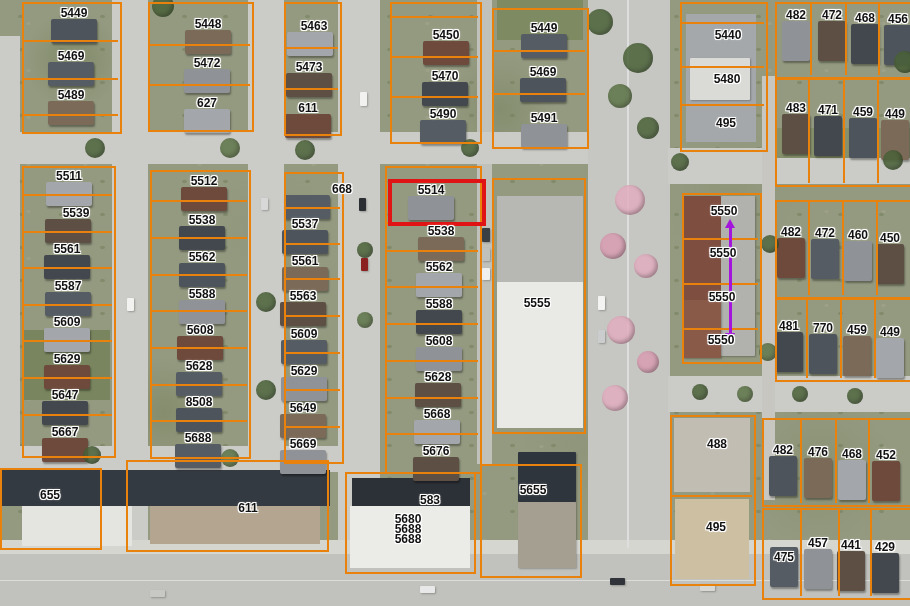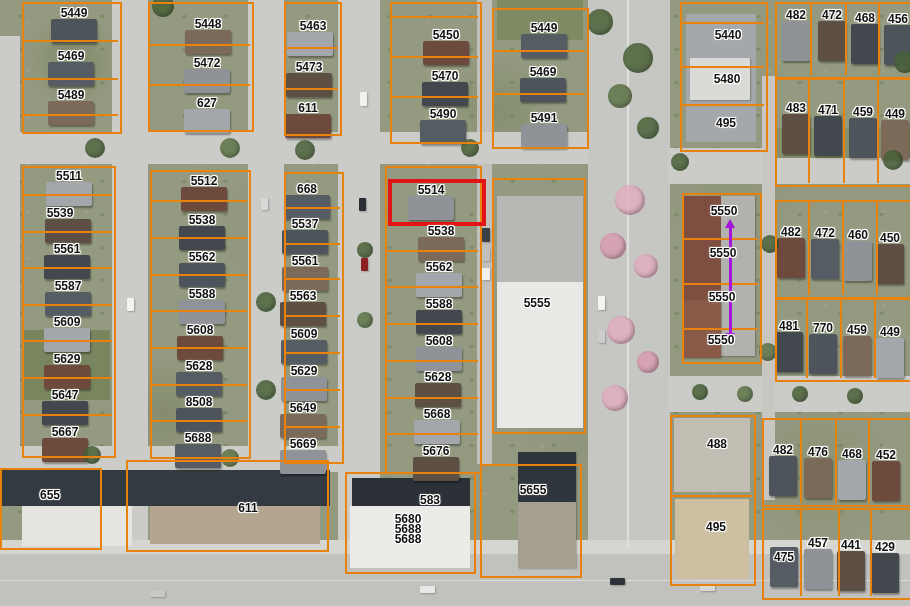--- a/index.html
+++ b/index.html
@@ -204,21 +204,21 @@
       <div class="abs pdiv" style="left: 870px; top: 508px; width: 2px; height: 88px; background: rgb(232, 130, 12);"></div>
       <div class="abs pblock" style="left: 0px; top: 468px; width: 98px; height: 78px; border-color: rgb(232, 130, 12);"></div>
       <div class="abs pblock" style="left: 126px; top: 460px; width: 199px; height: 88px; border-color: rgb(232, 130, 12);"></div>
       <div class="abs pblock" style="left: 345px; top: 472px; width: 127px; height: 98px; border-color: rgb(232, 130, 12);"></div>
       <div class="abs pblock" style="left: 480px; top: 464px; width: 98px; height: 110px; border-color: rgb(232, 130, 12);"></div>
       <div class="abs roof" style="left: 51px; top: 19px; width: 46px; height: 24px; background: rgb(78, 84, 92);"></div>
       <div class="lbl" style="left: 74px; top: 13px; color: rgb(17, 17, 17);">5449</div>
       <div class="abs roof" style="left: 185px; top: 30px; width: 46px; height: 24px; background: rgb(123, 106, 88);"></div>
       <div class="lbl" style="left: 208px; top: 24px; color: rgb(17, 17, 17);">5448</div>
       <div class="abs roof" style="left: 287px; top: 32px; width: 46px; height: 24px; background: rgb(163, 167, 171);"></div>
-      <div class="lbl" style="left: 297px; top: 26px; color: rgb(17, 17, 17); padding-left: 32px;">5463</div>
+      <div class="lbl" style="left: 314px; top: 26px; color: rgb(17, 17, 17);">5463</div>
       <div class="abs roof" style="left: 423px; top: 41px; width: 46px; height: 24px; background: rgb(110, 74, 60);"></div>
       <div class="lbl" style="left: 446px; top: 35px; color: rgb(17, 17, 17);">5450</div>
       <div class="abs roof" style="left: 521px; top: 34px; width: 46px; height: 24px; background: rgb(86, 92, 99);"></div>
       <div class="lbl" style="left: 544px; top: 28px; color: rgb(17, 17, 17);">5449</div>
       <div class="abs roof" style="left: 782px; top: 21px; width: 28px; height: 40px; background: rgb(143, 147, 151);"></div>
       <div class="lbl" style="left: 796px; top: 15px; color: rgb(17, 17, 17);">482</div>
       <div class="abs roof" style="left: 818px; top: 21px; width: 28px; height: 40px; background: rgb(93, 79, 68);"></div>
       <div class="lbl" style="left: 832px; top: 15px; color: rgb(17, 17, 17);">472</div>
       <div class="abs roof" style="left: 851px; top: 24px; width: 28px; height: 40px; background: rgb(67, 72, 79);"></div>
       <div class="lbl" style="left: 865px; top: 18px; color: rgb(17, 17, 17);">468</div>
@@ -253,25 +253,25 @@
       <div class="lbl" style="left: 828px; top: 110px; color: rgb(17, 17, 17);">471</div>
       <div class="abs roof" style="left: 849px; top: 118px; width: 28px; height: 40px; background: rgb(78, 84, 92);"></div>
       <div class="lbl" style="left: 863px; top: 112px; color: rgb(17, 17, 17);">459</div>
       <div class="abs roof" style="left: 881px; top: 120px; width: 28px; height: 40px; background: rgb(123, 106, 88);"></div>
       <div class="lbl" style="left: 895px; top: 114px; color: rgb(17, 17, 17);">449</div>
       <div class="abs roof" style="left: 46px; top: 182px; width: 46px; height: 24px; background: rgb(163, 167, 171);"></div>
       <div class="lbl" style="left: 69px; top: 176px; color: rgb(17, 17, 17);">5511</div>
       <div class="abs roof" style="left: 181px; top: 187px; width: 46px; height: 24px; background: rgb(110, 74, 60);"></div>
       <div class="lbl" style="left: 204px; top: 181px; color: rgb(17, 17, 17);">5512</div>
       <div class="abs roof" style="left: 284px; top: 195px; width: 46px; height: 24px; background: rgb(86, 92, 99);"></div>
-      <div class="lbl" style="left: 307px; top: 189px; color: rgb(17, 17, 17);">668</div>
+      <div class="lbl" style="left: 318px; top: 189px; color: rgb(17, 17, 17); padding-left: 48px;">668</div>
       <div class="abs roof" style="left: 408px; top: 196px; width: 46px; height: 24px; background: rgb(143, 147, 151);"></div>
       <div class="lbl" style="left: 431px; top: 190px; color: rgb(17, 17, 17);">5514</div>
       <div class="abs roof" style="left: 45px; top: 219px; width: 46px; height: 24px; background: rgb(93, 79, 68);"></div>
-      <div class="lbl" style="left: 60px; top: 213px; color: rgb(17, 17, 17);">5539</div>
+      <div class="lbl" style="left: 76px; top: 213px; color: rgb(17, 17, 17);">5539</div>
       <div class="abs roof" style="left: 179px; top: 226px; width: 46px; height: 24px; background: rgb(67, 72, 79);"></div>
       <div class="lbl" style="left: 202px; top: 220px; color: rgb(17, 17, 17);">5538</div>
       <div class="abs roof" style="left: 282px; top: 230px; width: 46px; height: 24px; background: rgb(78, 84, 92);"></div>
       <div class="lbl" style="left: 305px; top: 224px; color: rgb(17, 17, 17);">5537</div>
       <div class="abs roof" style="left: 418px; top: 237px; width: 46px; height: 24px; background: rgb(123, 106, 88);"></div>
       <div class="lbl" style="left: 441px; top: 231px; color: rgb(17, 17, 17);">5538</div>
       <div class="lbl" style="left: 724px; top: 211px; color: rgb(17, 17, 17);">5550</div>
       <div class="abs roof" style="left: 777px; top: 238px; width: 28px; height: 40px; background: rgb(110, 74, 60);"></div>
       <div class="lbl" style="left: 791px; top: 232px; color: rgb(17, 17, 17);">482</div>
       <div class="abs roof" style="left: 811px; top: 239px; width: 28px; height: 40px; background: rgb(86, 92, 99);"></div>

